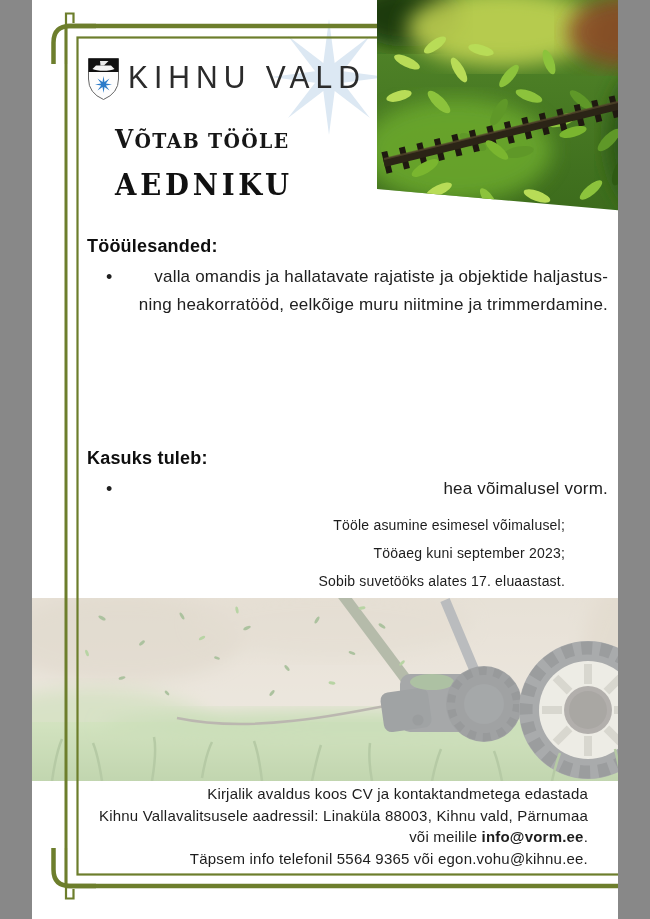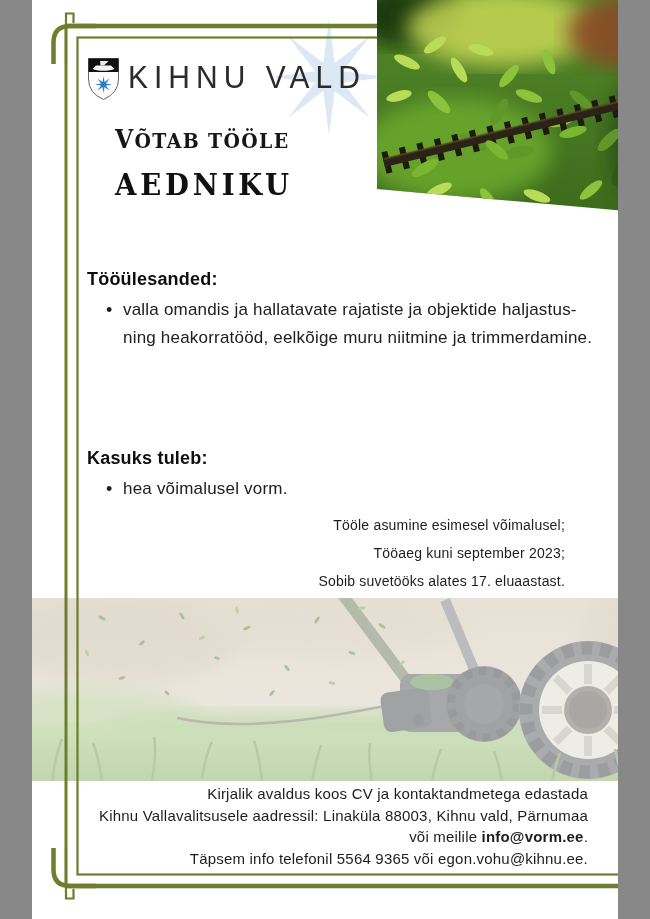--- a/index.html
+++ b/index.html
@@ -31,23 +31,23 @@
     transform:scaleX(.9);transform-origin:left top;white-space:nowrap;
   }
   .subtitle::first-letter{font-size:26px;}
   .job-title{
     position:absolute;left:83px;top:168px;z-index:5;font-family:"DejaVu Serif",serif;
     font-weight:700;font-size:29px;letter-spacing:4px;color:#111;
     transform:scaleX(.95);transform-origin:left top;white-space:nowrap;
   }
   
   .section{position:absolute;left:55px;z-index:5;width:540px;}
-  .sec-1{top:236px;margin-top:33px;} .sec-2{top:353px;} .sec-3{top:448px;}
+  .sec-1{top:236px;} .sec-2{top:353px;} .sec-3{top:448px;}
   .section h3{margin:0 0 6px 0;font-size:18px;font-weight:700;color:#0e0e0e;letter-spacing:.2px;}
-  .section ul{margin:0;padding:0 0 0 36px;list-style:none;}
+  .section ul{margin:0;padding:0 0 0 36px;list-style:none;text-align:right;}
   .section li{position:relative;font-size:17px;line-height:28px;max-width:485px;letter-spacing:.2px;}
   .section li::before{content:"•";position:absolute;left:-17px;top:0;font-size:18px;}
   .details{
     position:absolute;right:53px;top:511px;z-index:5;text-align:right;
     font-size:14px;line-height:28px;letter-spacing:.2px;color:#1d1d1d;
   }
   
   .footer{
     position:absolute;left:16px;top:783px;width:540px;z-index:5;text-align:right;
     font-size:15px;line-height:21.5px;letter-spacing:.2px;color:#1d1d1d;

